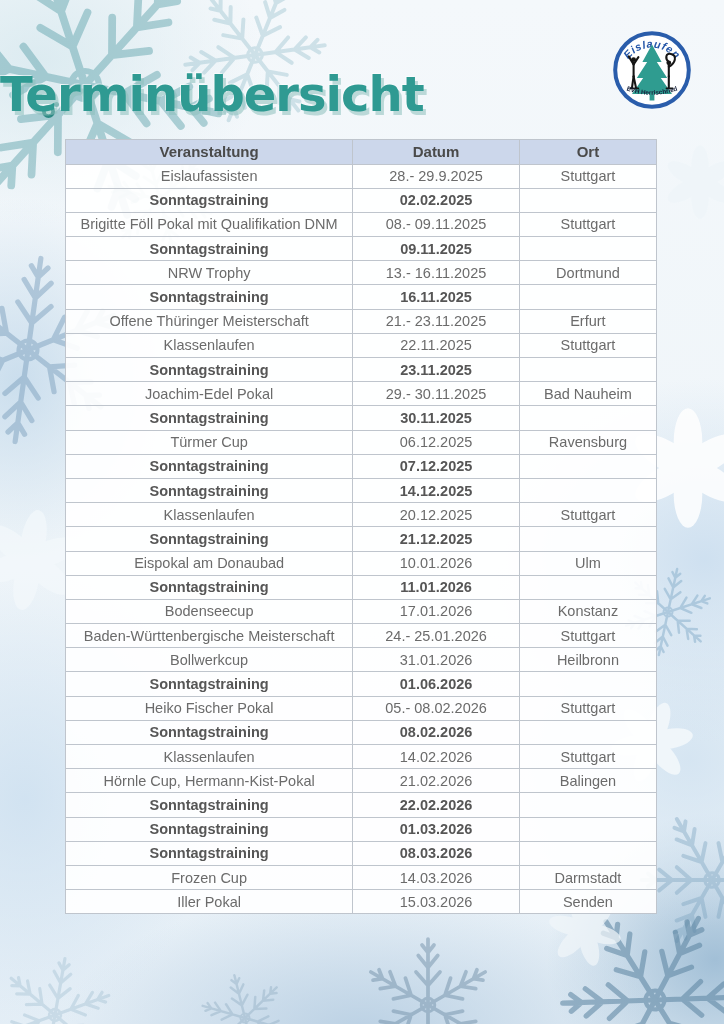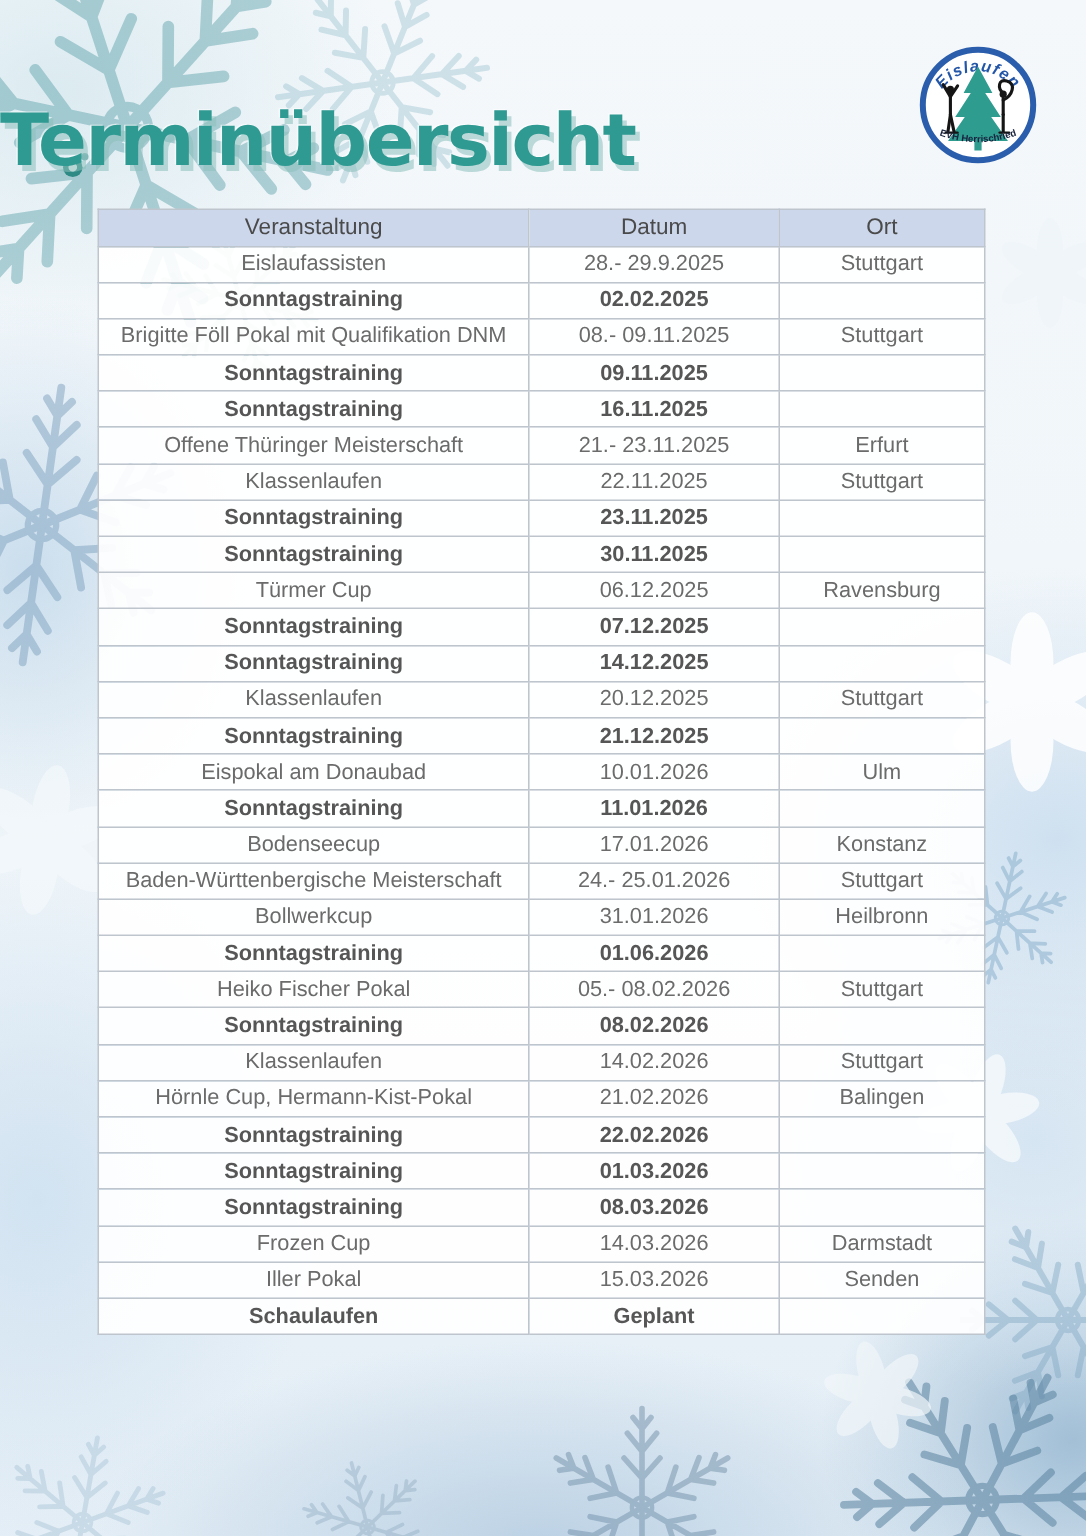--- a/index.html
+++ b/index.html
@@ -32,21 +32,21 @@
     position:absolute;left:65px;top:139px;width:592px;
     border-collapse:collapse;table-layout:fixed;
     font-size:14.5px;color:#6b6b6b;
   }
   .schedule th,.schedule td{
     border:1px solid #bfc5cd;height:23.2px;padding:0 4px;text-align:center;
     vertical-align:middle;overflow:hidden;white-space:nowrap;
     background:rgba(255,255,255,.92);
   }
   .schedule th{
-    background:#ccd7eb;color:#4a4a4a;font-weight:normal;font-size:15px;height:23.5px;
+    background:#ccd7eb;color:#4a4a4a;font-weight:bold;font-size:15px;height:23.5px;
   }
   .schedule{border:1px solid #a9b0ba;}
   .schedule tr.hl td{font-weight:bold;color:#565656;}
   .col-event{width:48.6%;} .col-date{width:28.2%;} .col-ort{width:23.2%;}
 </style>
 </head>
 <body>
 
 <div class="page">
 
@@ -185,40 +185,50 @@
         <tr>
       <td>Brigitte Föll Pokal mit Qualifikation DNM</td>
       <td>08.- 09.11.2025</td>
       <td>Stuttgart</td>
     </tr>
         <tr class="hl">
       <td>Sonntagstraining</td>
       <td>09.11.2025</td>
       <td></td>
     </tr>
+        <tr>
+      <td>NRW Trophy</td>
+      <td>13.- 16.11.2025</td>
+      <td>Dortmund</td>
+    </tr>
         <tr class="hl">
       <td>Sonntagstraining</td>
       <td>16.11.2025</td>
       <td></td>
     </tr>
         <tr>
       <td>Offene Thüringer Meisterschaft</td>
       <td>21.- 23.11.2025</td>
       <td>Erfurt</td>
     </tr>
         <tr>
       <td>Klassenlaufen</td>
       <td>22.11.2025</td>
       <td>Stuttgart</td>
     </tr>
         <tr class="hl">
       <td>Sonntagstraining</td>
       <td>23.11.2025</td>
       <td></td>
     </tr>
+        <tr>
+      <td>Joachim-Edel Pokal</td>
+      <td>29.- 30.11.2025</td>
+      <td>Bad Nauheim</td>
+    </tr>
         <tr class="hl">
       <td>Sonntagstraining</td>
       <td>30.11.2025</td>
       <td></td>
     </tr>
         <tr>
       <td>Türmer Cup</td>
       <td>06.12.2025</td>
       <td>Ravensburg</td>
     </tr>
@@ -310,21 +320,16 @@
         <tr>
       <td>Frozen Cup</td>
       <td>14.03.2026</td>
       <td>Darmstadt</td>
     </tr>
         <tr>
       <td>Iller Pokal</td>
       <td>15.03.2026</td>
       <td>Senden</td>
     </tr>
-        <tr class="hl">
-      <td>Schaulaufen</td>
-      <td>Geplant</td>
-      <td></td>
-    </tr>
       </tbody>
   </table>
 
 </div>
 
 </body></html>

